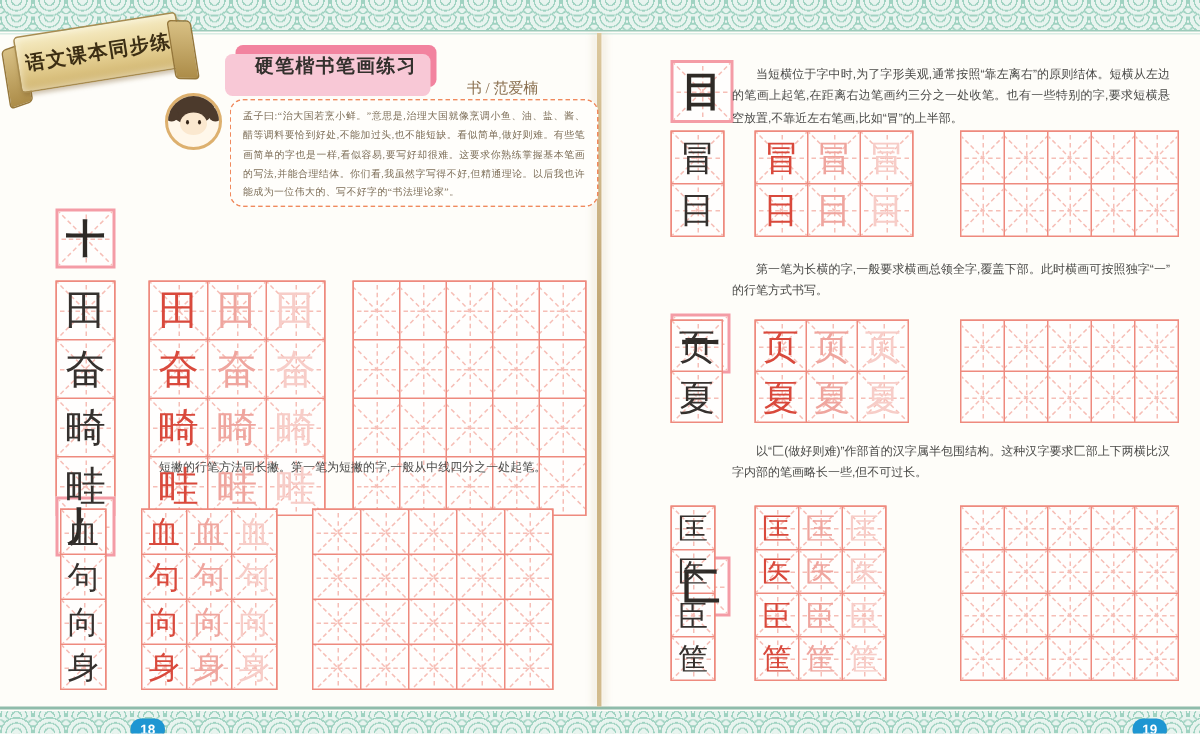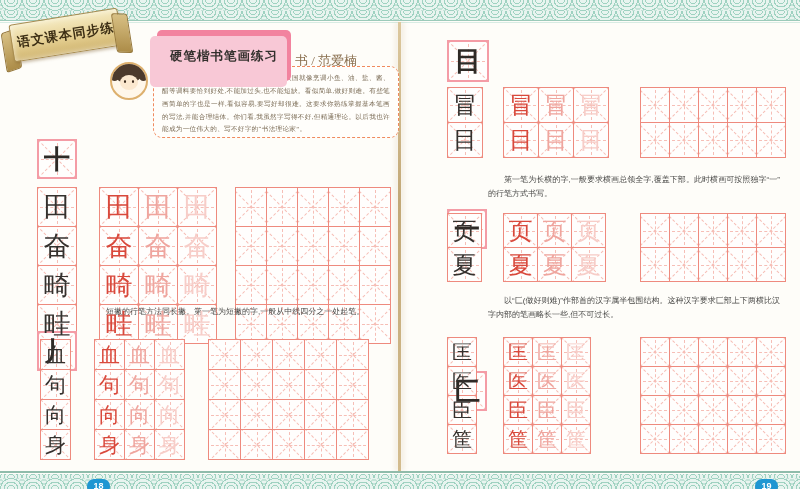--- a/index.html
+++ b/index.html
@@ -40,26 +40,26 @@
   .ribbon::after{right:0;transform:skewY(10deg);}
   .ribbon-body{position:absolute;left:9px;right:9px;top:3px;bottom:7px;
     background:linear-gradient(180deg,#f6ecc4 0%,#e6d195 55%,#d0b46e 100%);
     border:1px solid #a88c50;border-radius:3px;
     box-shadow:1px 2px 3px rgba(120,90,40,.35), inset 0 0 6px rgba(255,255,255,.6);
     display:flex;align-items:center;justify-content:center;}
   .ribbon-label{font-family:"Liberation Serif","DejaVu Serif",serif;font-weight:bold;
     color:#3c2e14;font-size:13px;letter-spacing:1px;white-space:nowrap;}
   
   .title-badge{position:absolute;left:137px;top:8px;z-index:4;background:#f2839f;
-    border-radius:5px;padding:16px 13px;}
+    border-radius:5px;padding:5px 13px;}
   .title-badge::before{content:'';position:absolute;left:-7px;top:6px;right:4px;bottom:-6px;
     background:#f8c8d6;border-radius:5px;z-index:-1;}
   .title-badge span{font-weight:bold;font-size:12.5px;color:#33302d;letter-spacing:1px;}
-  .credit{position:absolute;left:275px;top:30px;width:80px;text-align:left;
-    font-size:13px;color:#8a7050;font-family:"Liberation Serif","DejaVu Serif",serif;}
+  .credit{position:absolute;left:275px;top:30px;width:80px;text-align:center;
+    font-size:10px;color:#8a7050;font-family:"Liberation Serif","DejaVu Serif",serif;}
   
   .avatar{position:absolute;left:90px;top:40px;width:34px;height:34px;border-radius:50%;
     background:#fff7ea;border:2px solid #ddb06e;overflow:hidden;z-index:3;}
   .avatar i{position:absolute;display:block;}
   .avatar .hair{left:1px;top:-3px;width:30px;height:22px;background:#4c3a2c;border-radius:50%;}
   .avatar .bun-l{left:-2px;top:8px;width:9px;height:9px;background:#4c3a2c;border-radius:50%;}
   .avatar .bun-r{right:-2px;top:8px;width:9px;height:9px;background:#4c3a2c;border-radius:50%;}
   .avatar .face{left:8px;top:11px;width:18px;height:15px;background:#fbe8cf;border-radius:50%;}
   .avatar .eye{width:2px;height:3px;background:#342417;border-radius:50%;top:16px;}
   .avatar .eye-l{left:12px;} .avatar .eye-r{left:20px;}
@@ -629,20 +629,21 @@
 
 <div class="page page-right">
 
   <div class="stroke-cell mizi" style="left:39px;top:18px;width:42px;height:42px;">
     <span class="glyph stroke-glyph" style="font-size:27px;">目</span>
   <i class="g-h"></i>
       <i class="g-v"></i>
       <i class="g-d1"></i>
       <i class="g-d2"></i>
     </div>
+  <p class="desc" style="left:80px;top:21px;width:292px;">当短横位于字中时,为了字形美观,通常按照“靠左离右”的原则结体。短横从左边的笔画上起笔,在距离右边笔画约三分之一处收笔。也有一些特别的字,要求短横悬空放置,不靠近左右笔画,比如“冒”的上半部。</p>
   <div class="practice" id="practice-r1" style="left: 39px; top: 65px;">
       <div class="ggrid" style="grid-template-columns: repeat(1, 34px); grid-auto-rows: 34px; left: 0px;">
         <div class="mizi">
           <i class="g-h"></i>
           <i class="g-v"></i>
           <i class="g-d1"></i>
           <i class="g-d2"></i>
           <span class="glyph model" style="font-size: 24px;">冒</span>
         </div>
         <div class="mizi">

